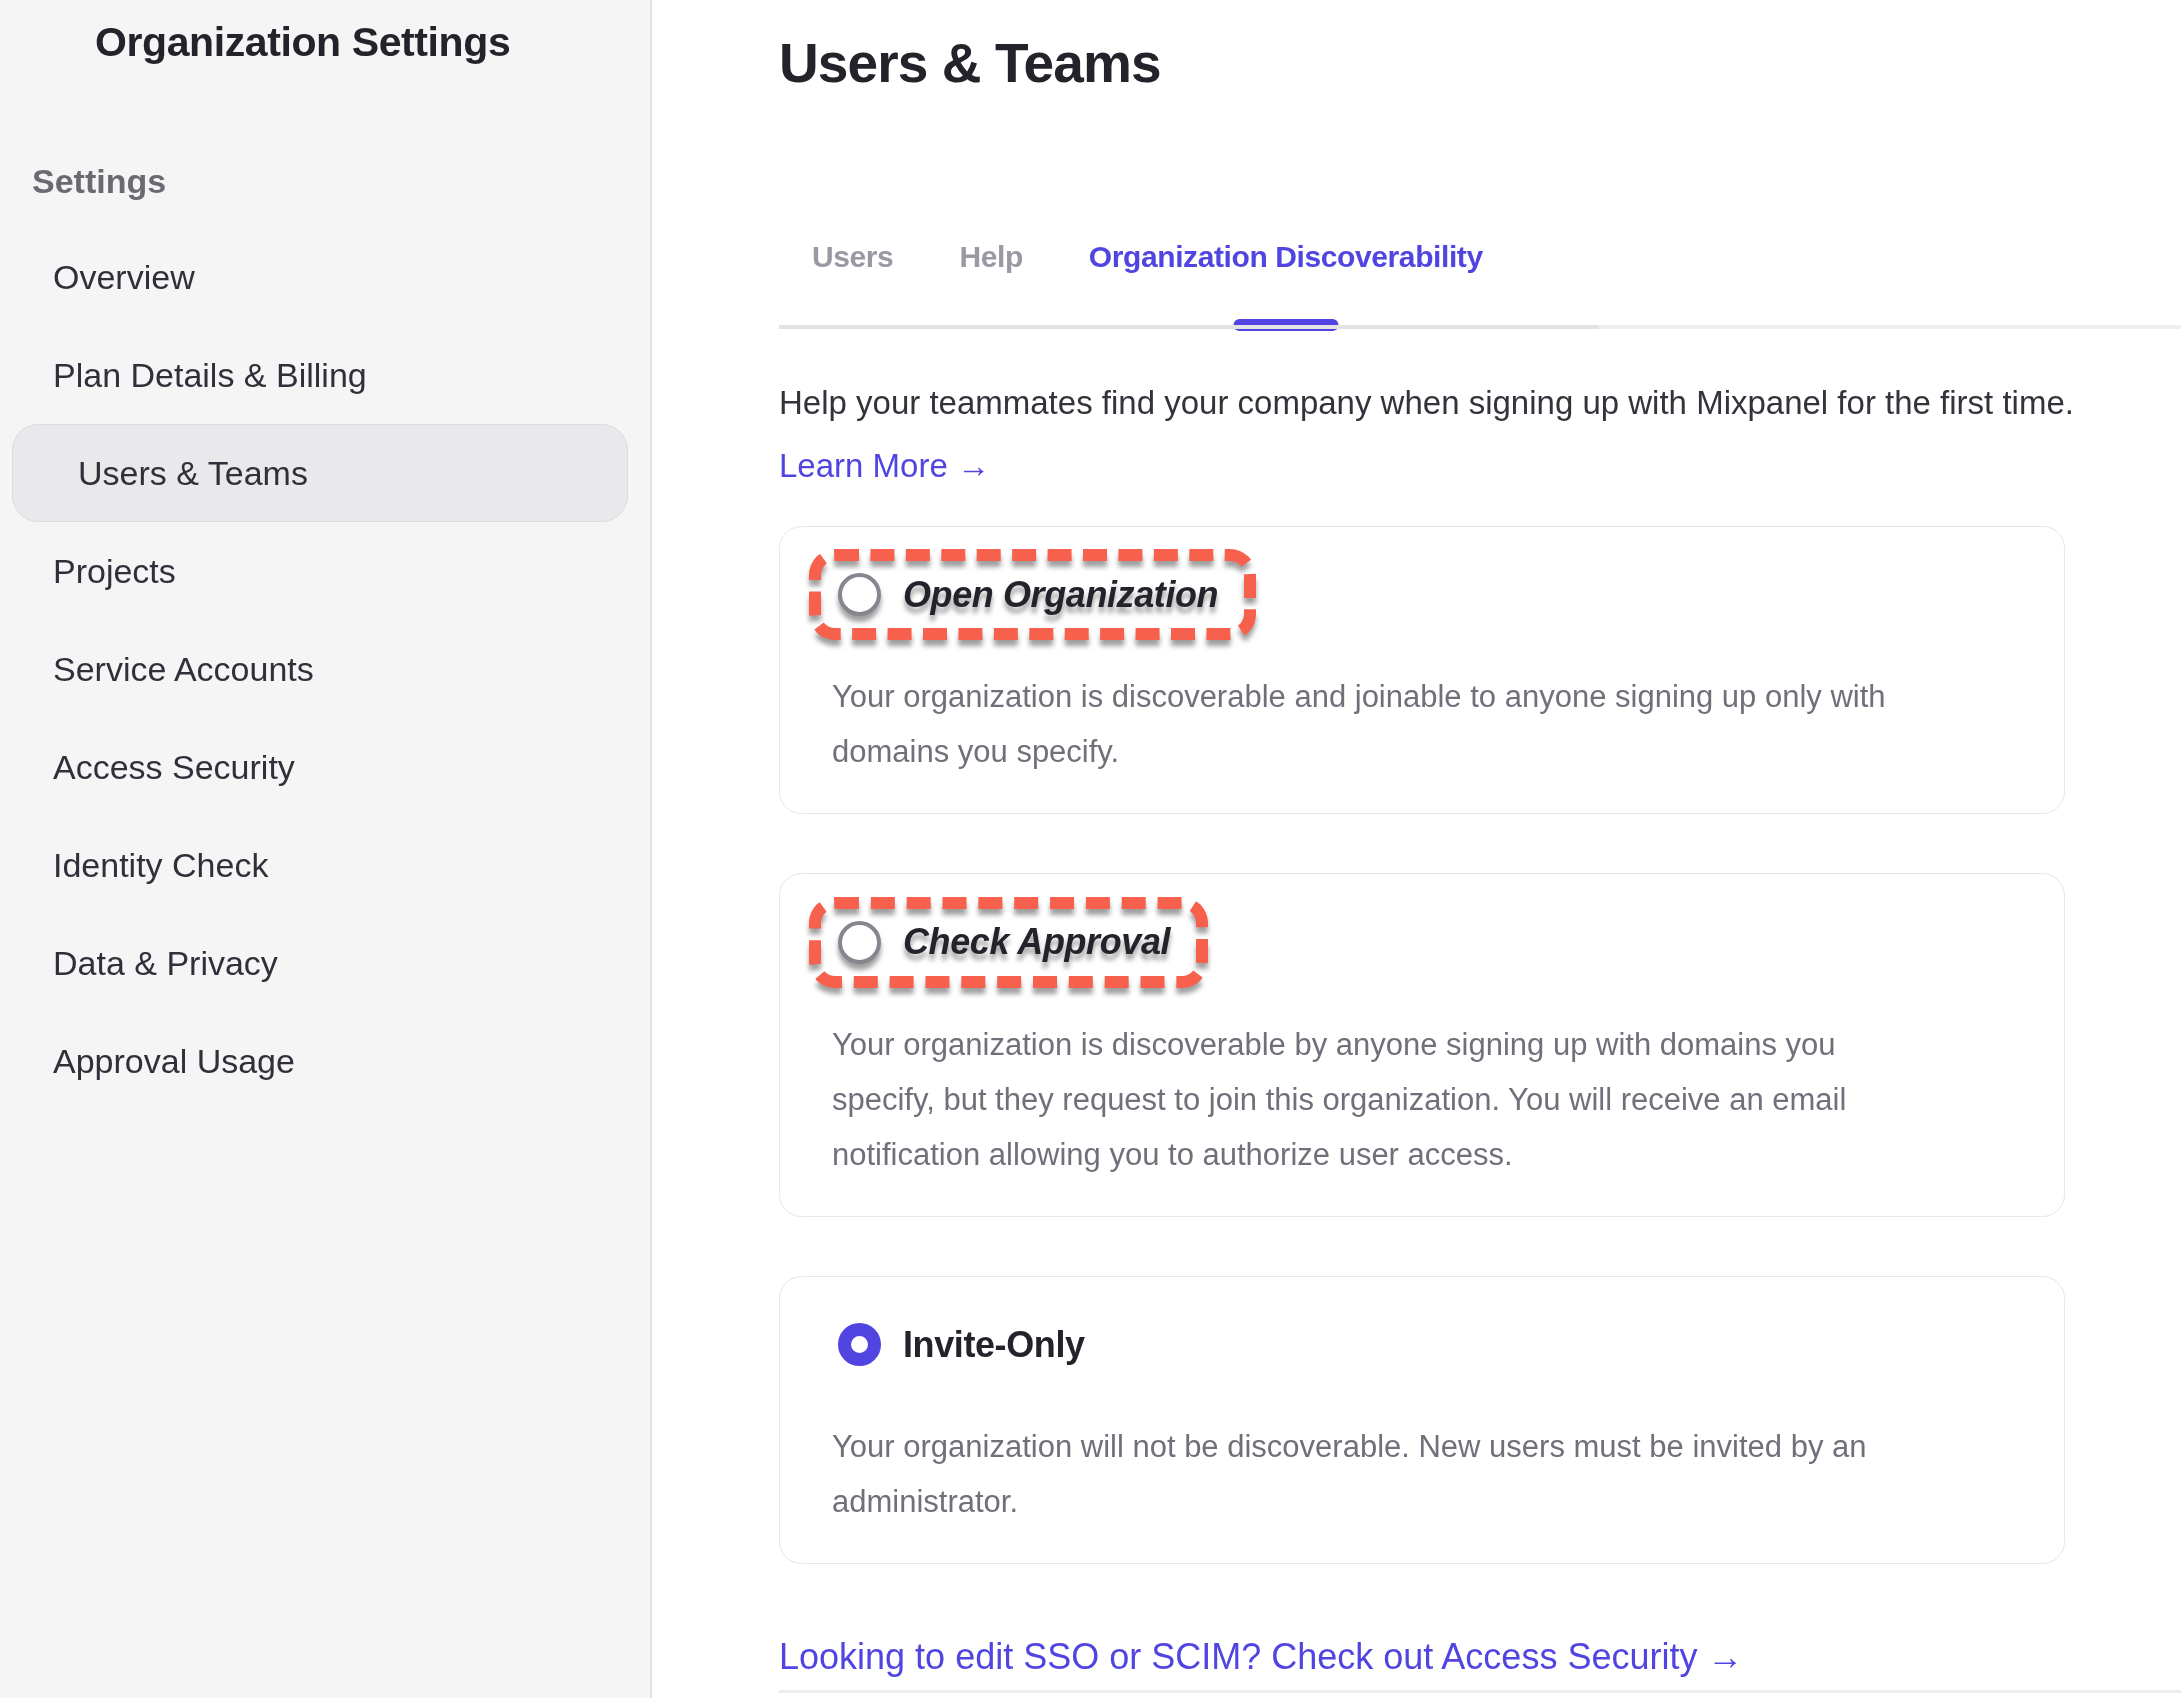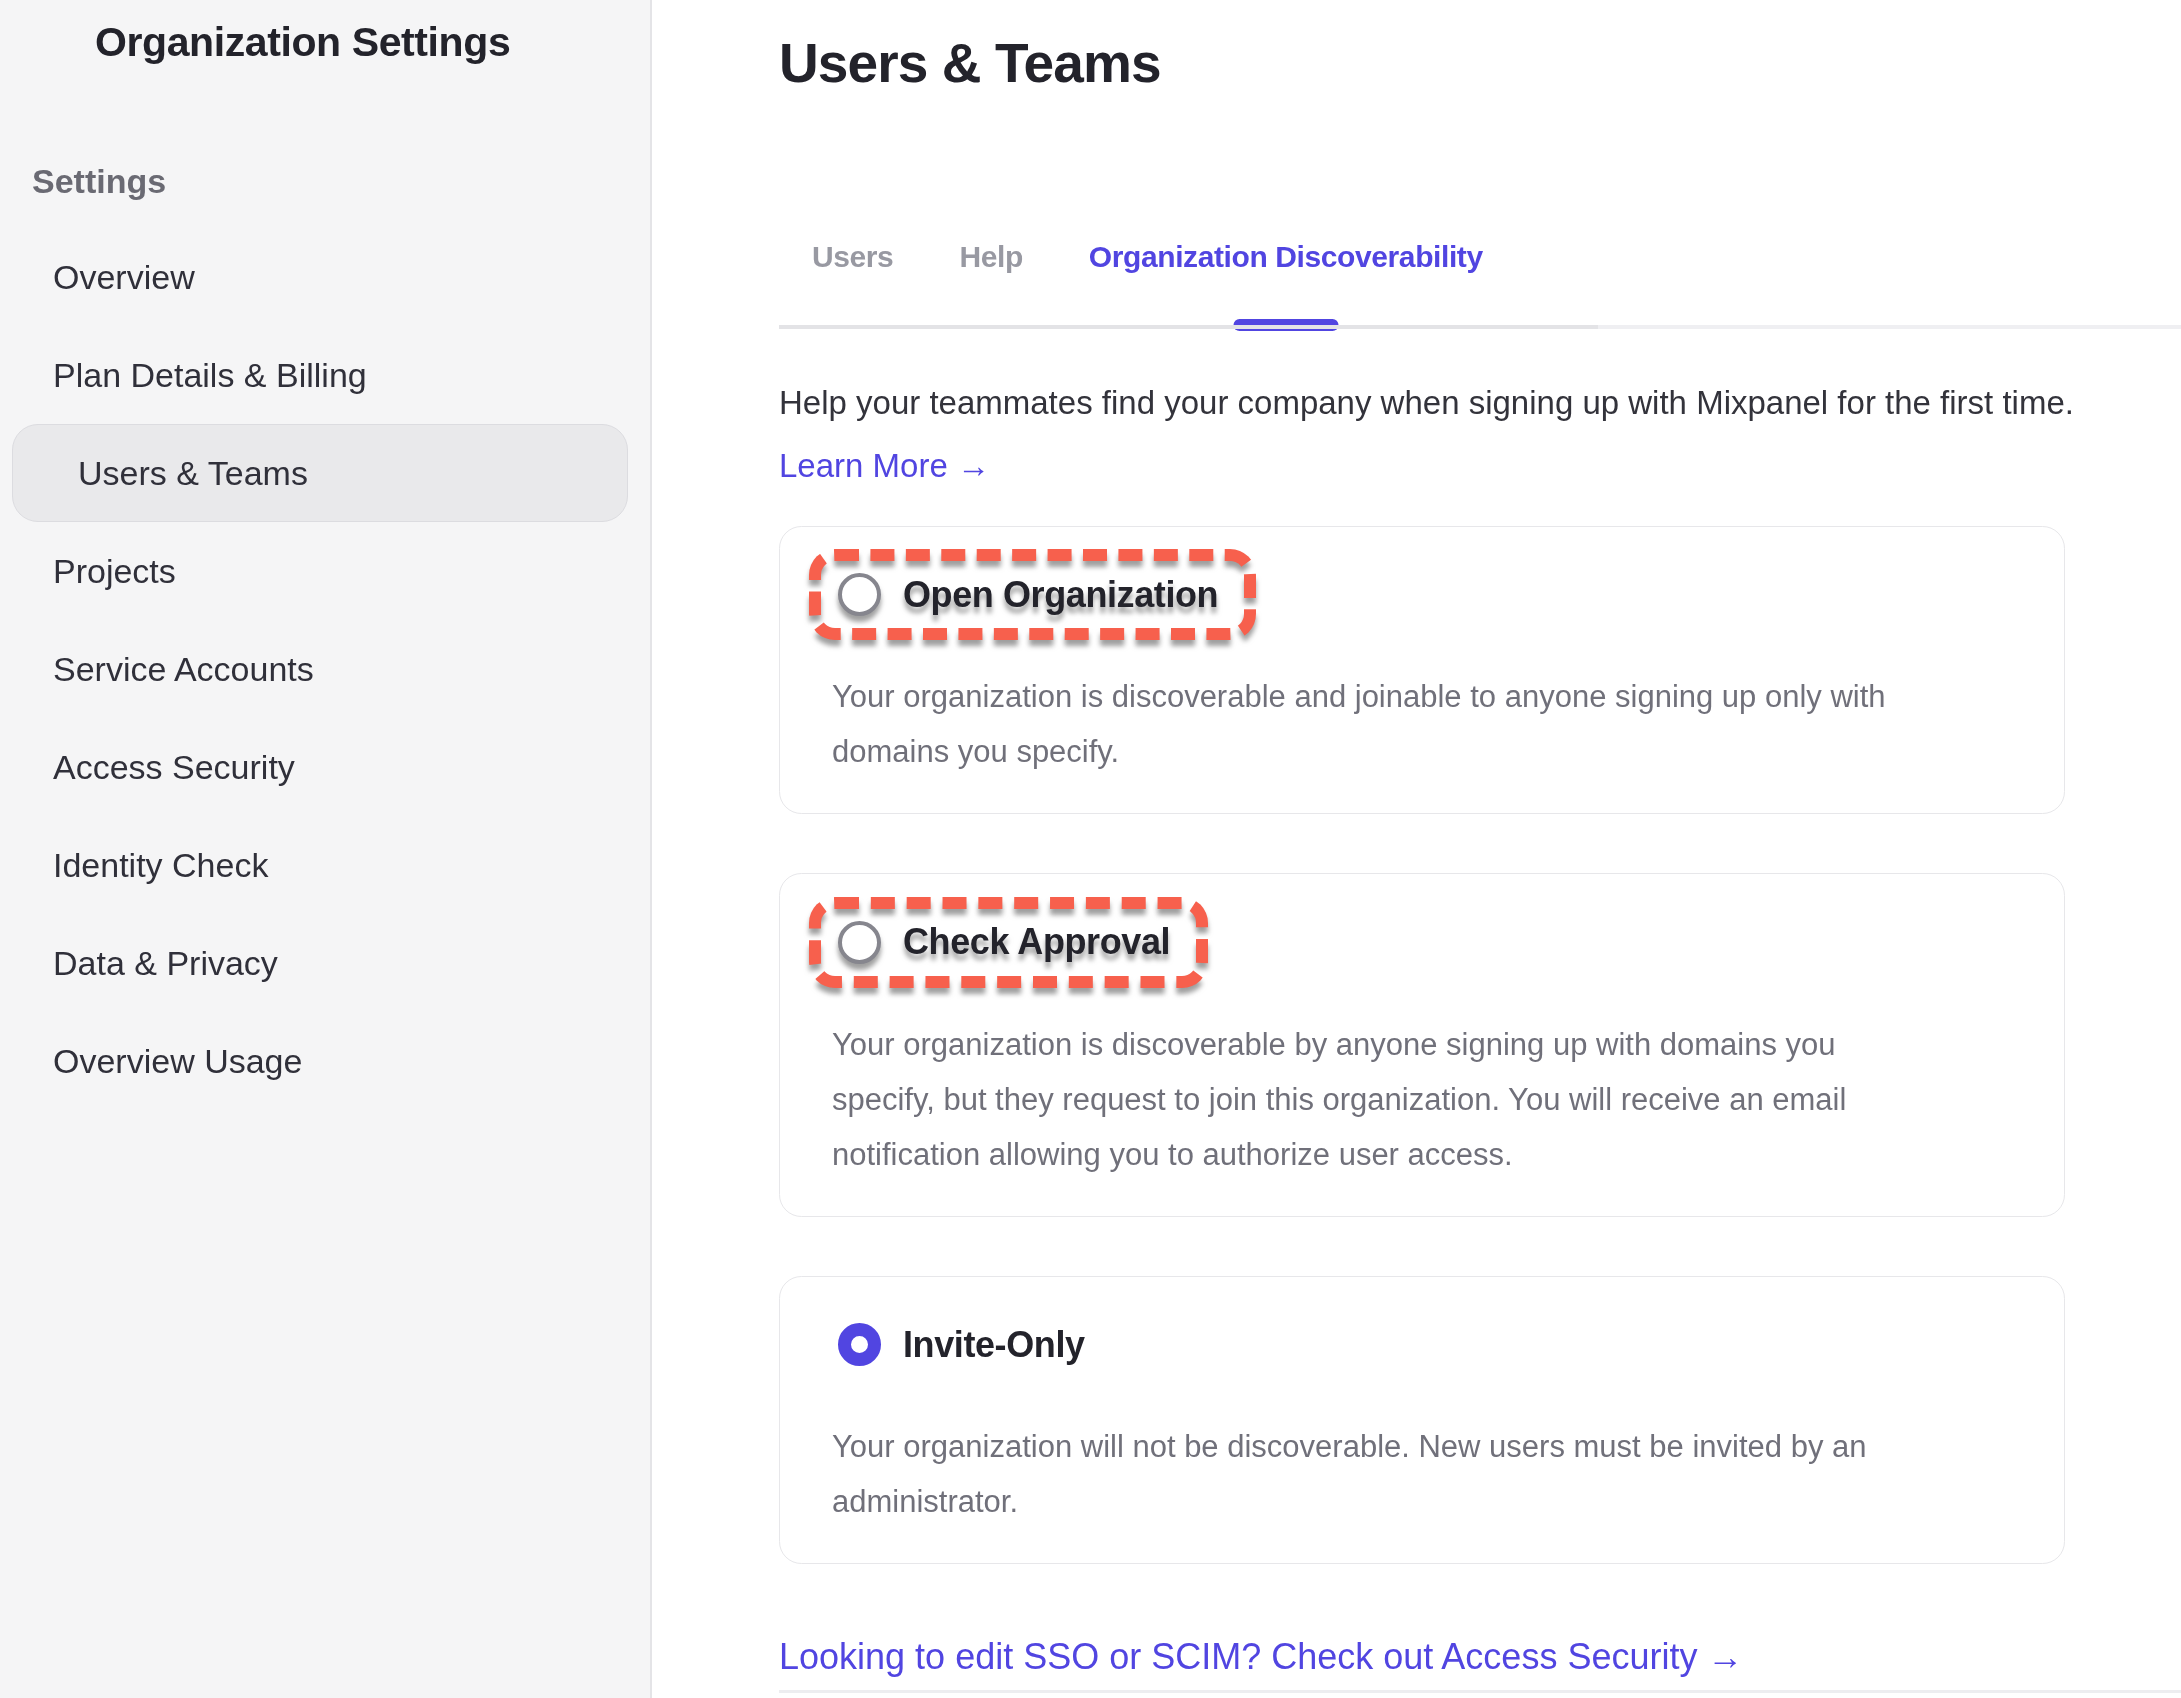--- a/index.html
+++ b/index.html
@@ -63,20 +63,21 @@
     border-radius:22.4px; padding:22.4px 26px 34px 26px; margin-bottom:59px;
   }
   .option-head {
     display:inline-flex; align-items:center; gap:22.4px;
     padding:12px 26px 12px 17px; border:12px solid transparent; border-radius:26px; margin-left:2.6px;
     cursor:pointer;
   }
   .option-head.highlighted {
     border:12px dashed var(--annotation);
     filter:drop-shadow(0 6px 2.6px rgba(80,80,80,0.55));
+    font-style:italic;
   }
   .radio {
     width:43px; height:43px; border-radius:50%; background:#ffffff;
     border:4.3px solid #86868e; box-sizing:border-box; flex:none; cursor:pointer;
   }
   .radio.selected { border:13.8px solid var(--accent); }
   .option-label { font-size:36px; font-weight:700; color:#23232b; letter-spacing:-0.4px; white-space:nowrap; }
   .option-desc {
     margin:29px 0 0 26px; font-size:31px; line-height:55px;
     color:#70707a; white-space:pre-line;
@@ -119,21 +120,21 @@
 
       <div class="nav-item">
         <span>Identity Check</span>
       </div>
 
       <div class="nav-item">
         <span>Data &amp; Privacy</span>
       </div>
 
       <div class="nav-item">
-        <span>Overview Usage</span>
+        <span>Approval Usage</span>
       </div>
     </div>
 </div>
 
 <div class="main-title">Users &amp; Teams</div>
 
 <div class="tabs">
 
     <div class="tab">
       <span>Users</span>

